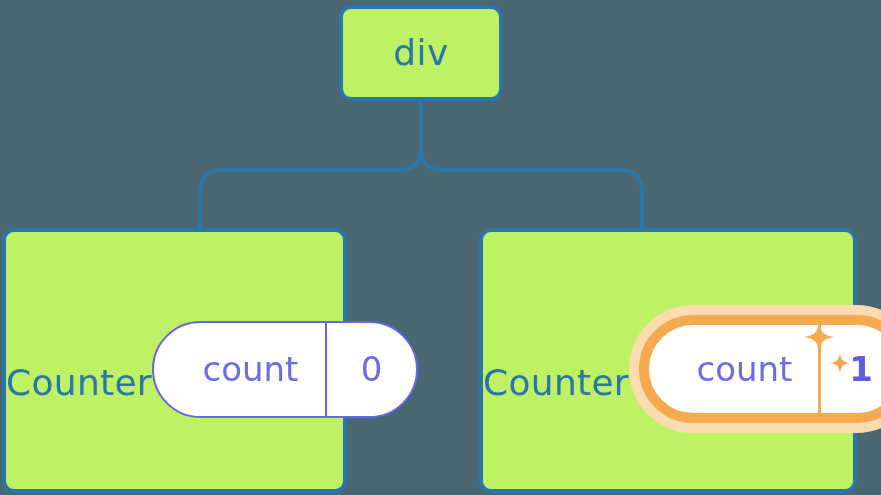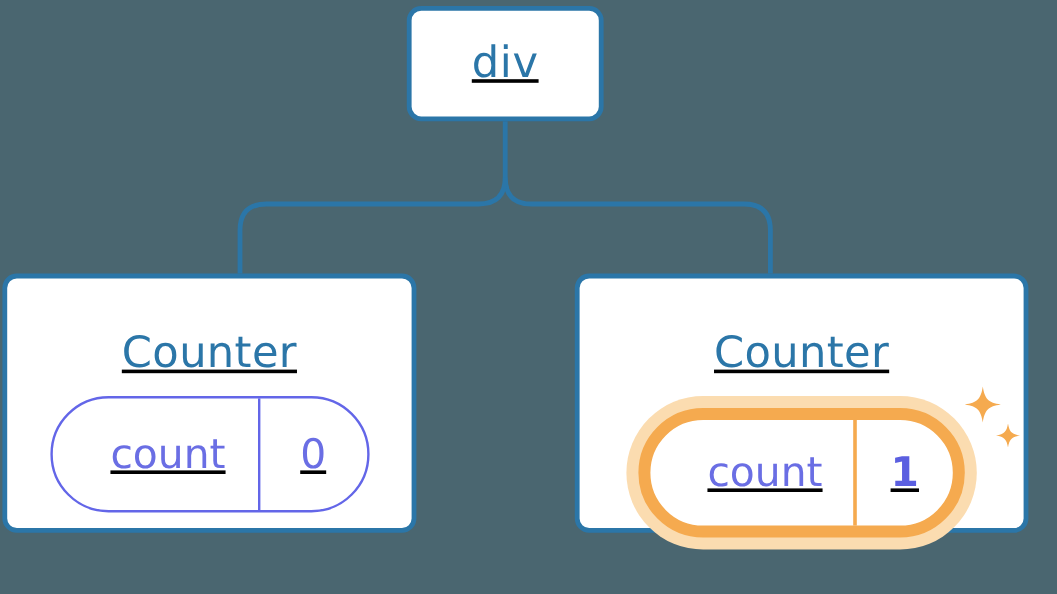--- a/index.html
+++ b/index.html
@@ -26,47 +26,45 @@
     left: 0;
     top: 0;
     width: 881px;
     height: 495px;
     pointer-events: none;
   }
 
   
   .node {
     position: absolute;
-    background: #ffffff;
+    background: #bef264;
     border: 4px solid #2b76a8;
     border-radius: 12px;
     box-sizing: border-box;
-    text-decoration: underline;
   }
   .node-root {
     left: 339px;
     top: 5px;
     width: 164px;
     height: 96px;
     display: flex;
     align-items: center;
     justify-content: center;
   }
   .node-root .node-title {
     font-size: 36px;
     color: #2b76a8;
     letter-spacing: 0.5px;
     line-height: 1;
   }
 
   .node-child {
     top: 228px;
-    height: 216px;
-    display: flex;
-    flex-direction: column;
+    height: 265px;
+    display: flex;
     align-items: center;
   }
   .node-child-left {
     left: 2px;
     width: 345px;
   }
   .node-child-right {
     left: 479px;
     width: 378px;
   }

